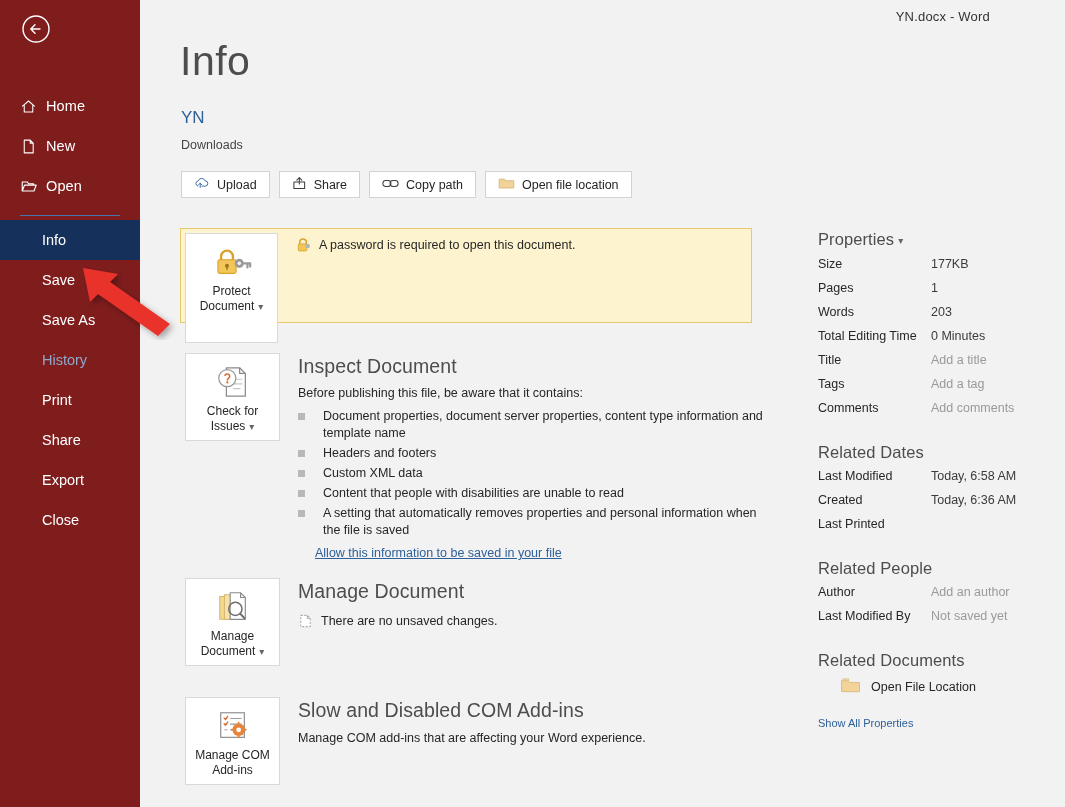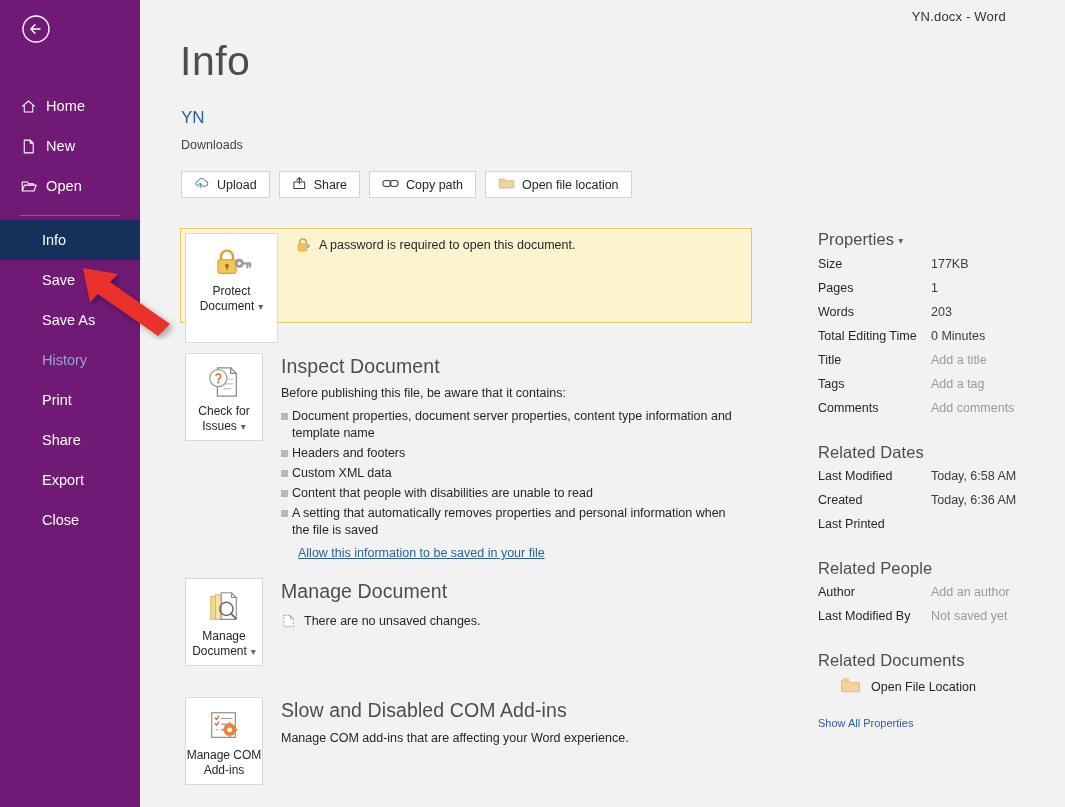--- a/index.html
+++ b/index.html
@@ -7,21 +7,21 @@
     width: 1065px; height: 807px;
     font-family: "Liberation Sans", sans-serif;
     background: #F2F2F2;
     overflow: hidden;
   }
   #app { position: relative; width: 1065px; height: 807px; display: flex; }
 
   
   .sidebar {
     width: 140px; height: 807px;
-    background: #701a75;
+    background: #7f1d1d;
     flex: none;
     position: relative;
     color: #FFFFFF;
   }
   .back-btn {
     position: absolute; left: 20px; top: 13px;
     width: 32px; height: 32px;
     cursor: pointer;
   }
   .nav-top { position: absolute; top: 86px; left: 0; width: 100%; }
@@ -44,21 +44,21 @@
     font-size: 14.5px; color: #FFFFFF; cursor: pointer;
   }
   .nav-item2.selected { background: #16305C; }
   .nav-item2.disabled { color: #8FA7CC; cursor: default; }
 
   
   .main {
     flex: 1; height: 807px; position: relative; background: #F2F2F2;
   }
   .win-title {
-    position: absolute; right: 59px; top: 9px;
+    position: absolute; right: 75px; top: 9px;
     font-size: 13px; color: #333; letter-spacing: .2px;
   }
   .page-title {
     position: absolute; left: 40px; top: 38px;
     font-size: 41px; font-weight: 300; color: #4D4D4D;
     letter-spacing: .5px;
   }
   .doc-name {
     position: absolute; left: 41px; top: 108px;
     font-size: 17px; color: #2E6099; font-weight: 400;
@@ -72,21 +72,21 @@
   .flatbtn {
     height: 27px; background: #FFFFFF; border: 1px solid #D2D2D2;
     display: flex; align-items: center; gap: 7px;
     padding: 0 12px; font-size: 12.5px; color: #262626; cursor: pointer;
     white-space: nowrap;
   }
 
   
   .card { position: absolute; display: flex; }
   .card-icon {
-    width: 78px; height: 88px; background: #FFFFFF; border: 1px solid #D9D9D9;
+    width: 95px; height: 88px; background: #FFFFFF; border: 1px solid #D9D9D9;
     display: flex; flex-direction: column; align-items: center;
     justify-content: flex-start; padding-top: 8px; cursor: pointer;
     flex: none;
   }
   .card-icon .glyph { height: 40px; display:flex; align-items:center; justify-content:center; }
   .card-icon .cap {
     font-size: 12px; color: #262626; text-align: center; line-height: 15px;
     margin-top: 2px;
   }
   .card-body { padding-left: 18px; padding-top: 4px; }
@@ -95,21 +95,21 @@
   .subrow { display: flex; align-items: flex-start; gap: 8px; margin-top: 5px; }
 
   #protect-card {
     left: 40px; top: 228px; width: 572px; height: 95px;
     background: #FDF3CE; border: 1px solid #E6C96B;
     padding: 4px;
   }
   #protect-card .card-icon { width: 93px; height: 110px; }
 
   .bullets { margin-top: 6px; }
-  .bullet { display: flex; align-items: flex-start; gap: 4px; margin-bottom: 3px; }
+  .bullet { display: flex; align-items: flex-start; gap: 18px; margin-bottom: 3px; }
   .bullet .sq {
     width: 7px; height: 7px; background: #B8B8B8; flex: none; margin-top: 5px;
   }
   .bullet span { font-size: 12.5px; color: #262626; line-height: 17px; }
   .inspect-link {
     display: inline-block; margin-top: 4px; margin-left: 17px;
     font-size: 12.5px; color: #2E6099; text-decoration: underline; cursor: pointer;
   }
 
   

